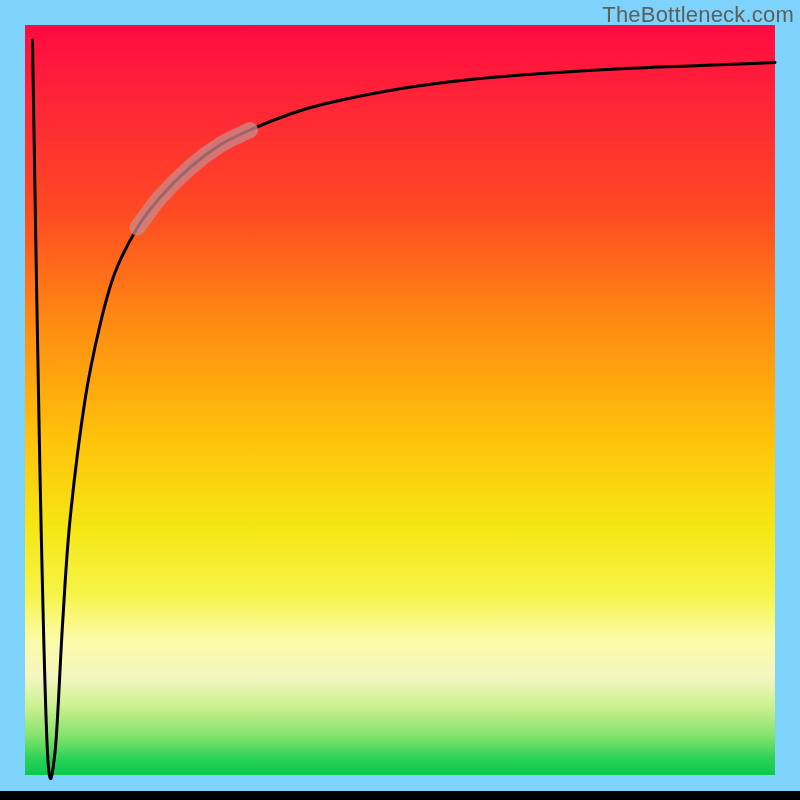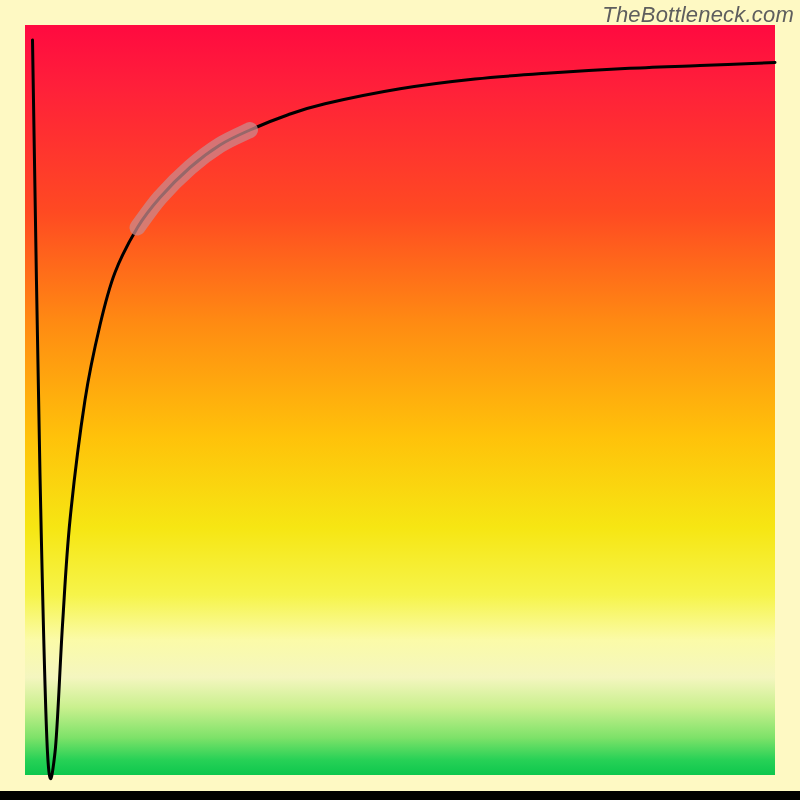--- a/index.html
+++ b/index.html
@@ -8,22 +8,21 @@
     width: 800px;
     height: 800px;
     overflow: hidden;
     background: #000;
     font-family: Arial, Helvetica, sans-serif;
   }
   .frame {
     position: relative;
     width: 800px;
     height: 791px;
-    background: #fef9c3;
-    font-style: italic;
+    background: #7dd3fc;
   }
   .plot-area {
     position: absolute;
     left: 25px;
     top: 25px;
     width: 750px;
     height: 750px;
     
     background: linear-gradient(
       to bottom,

